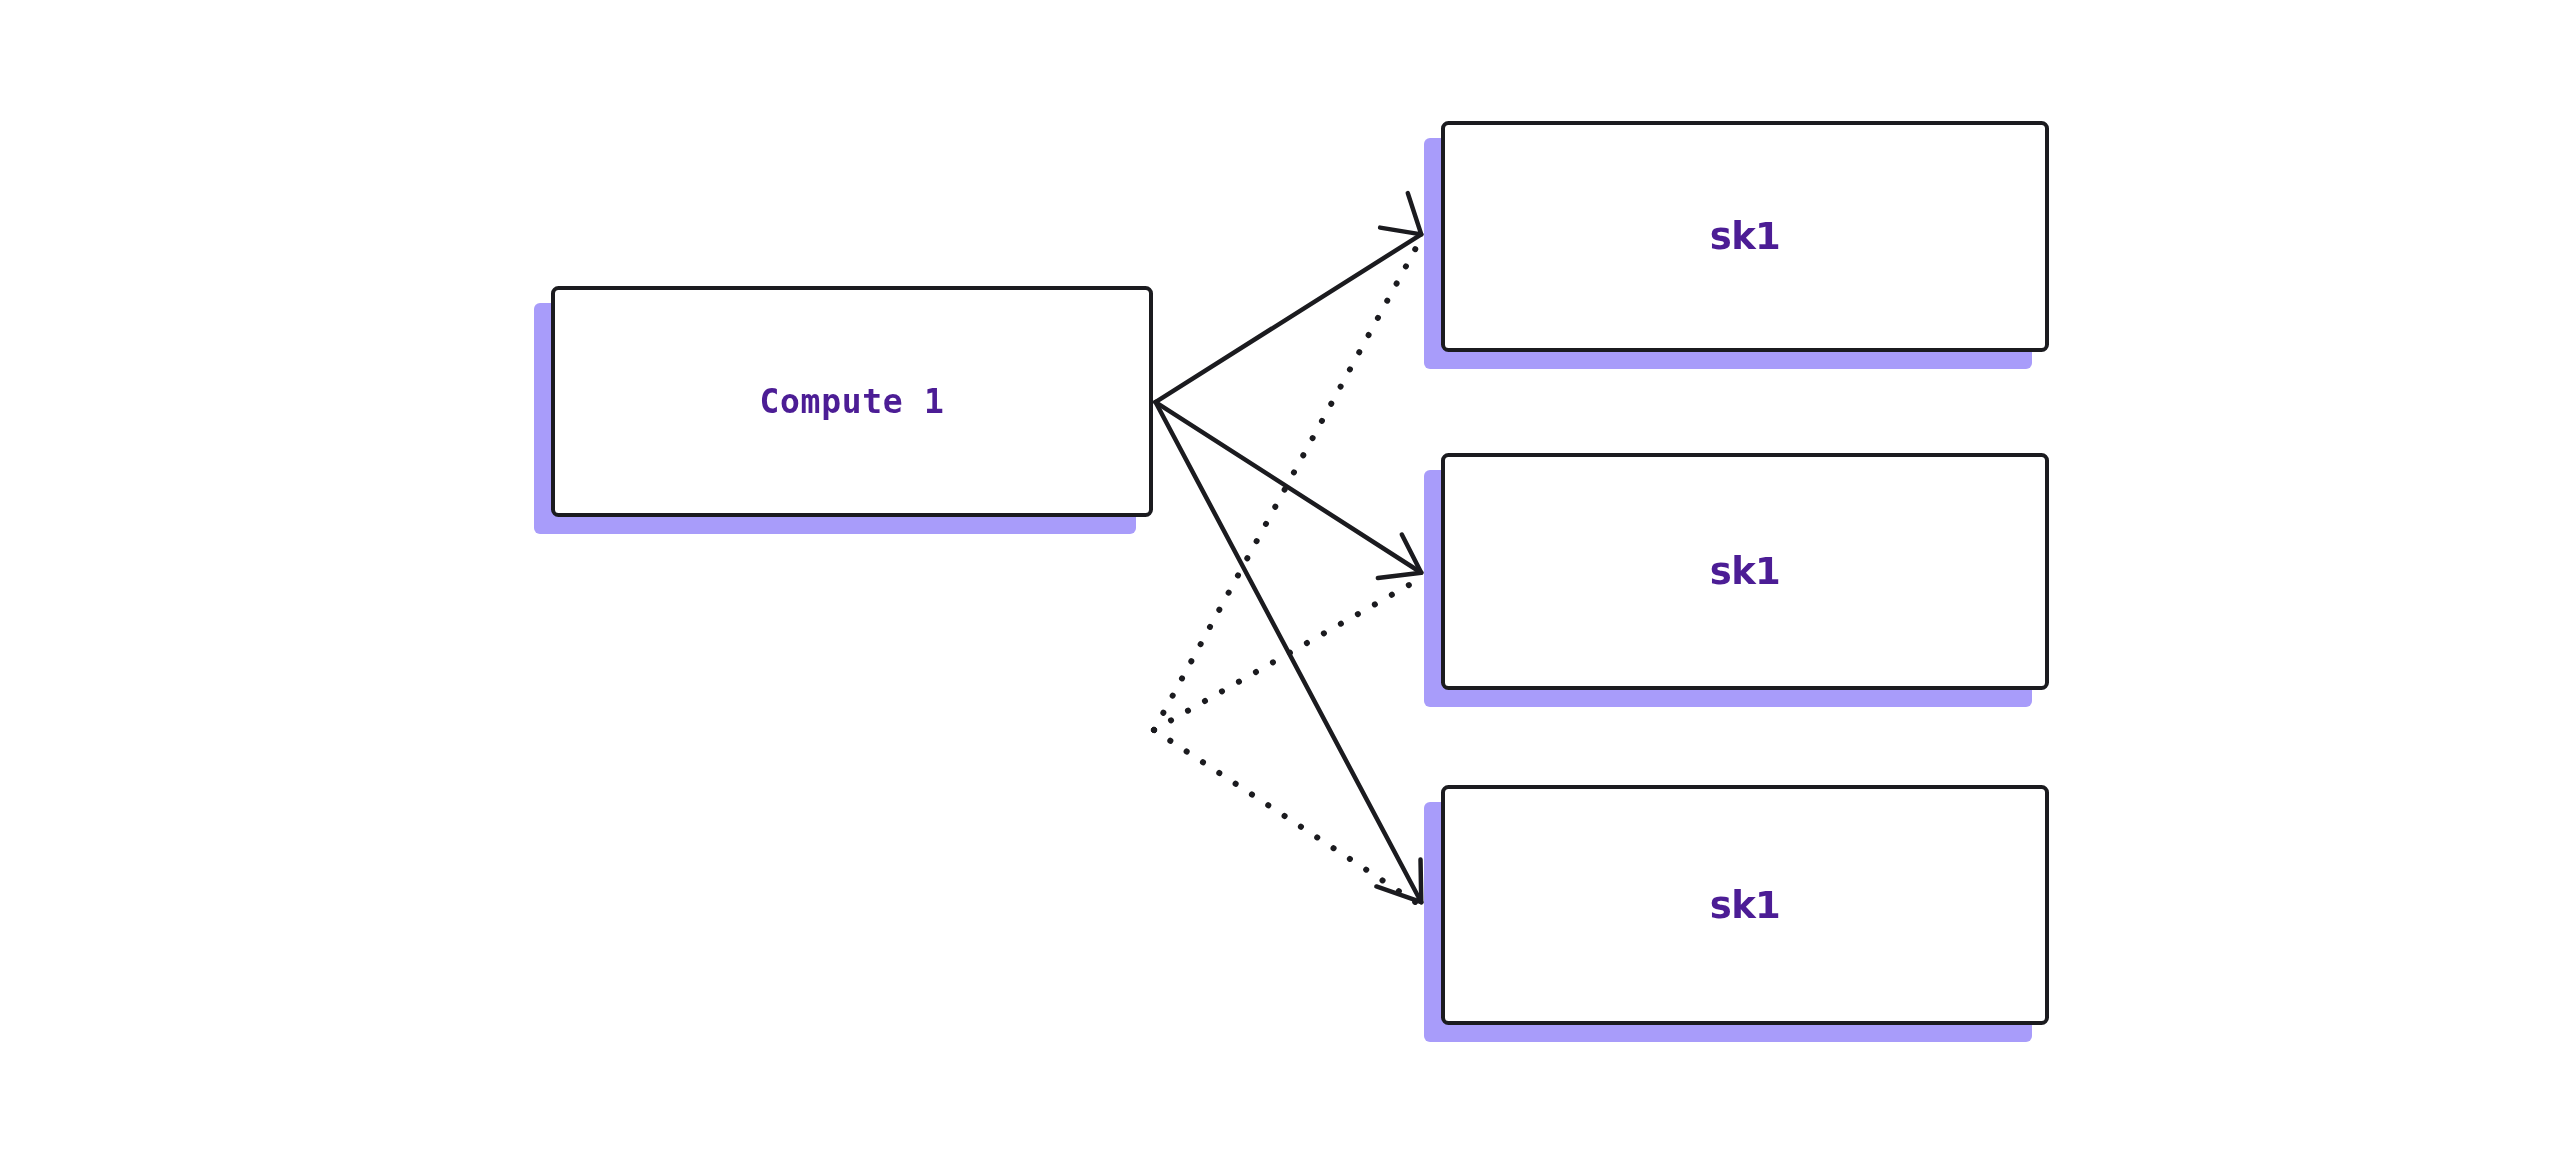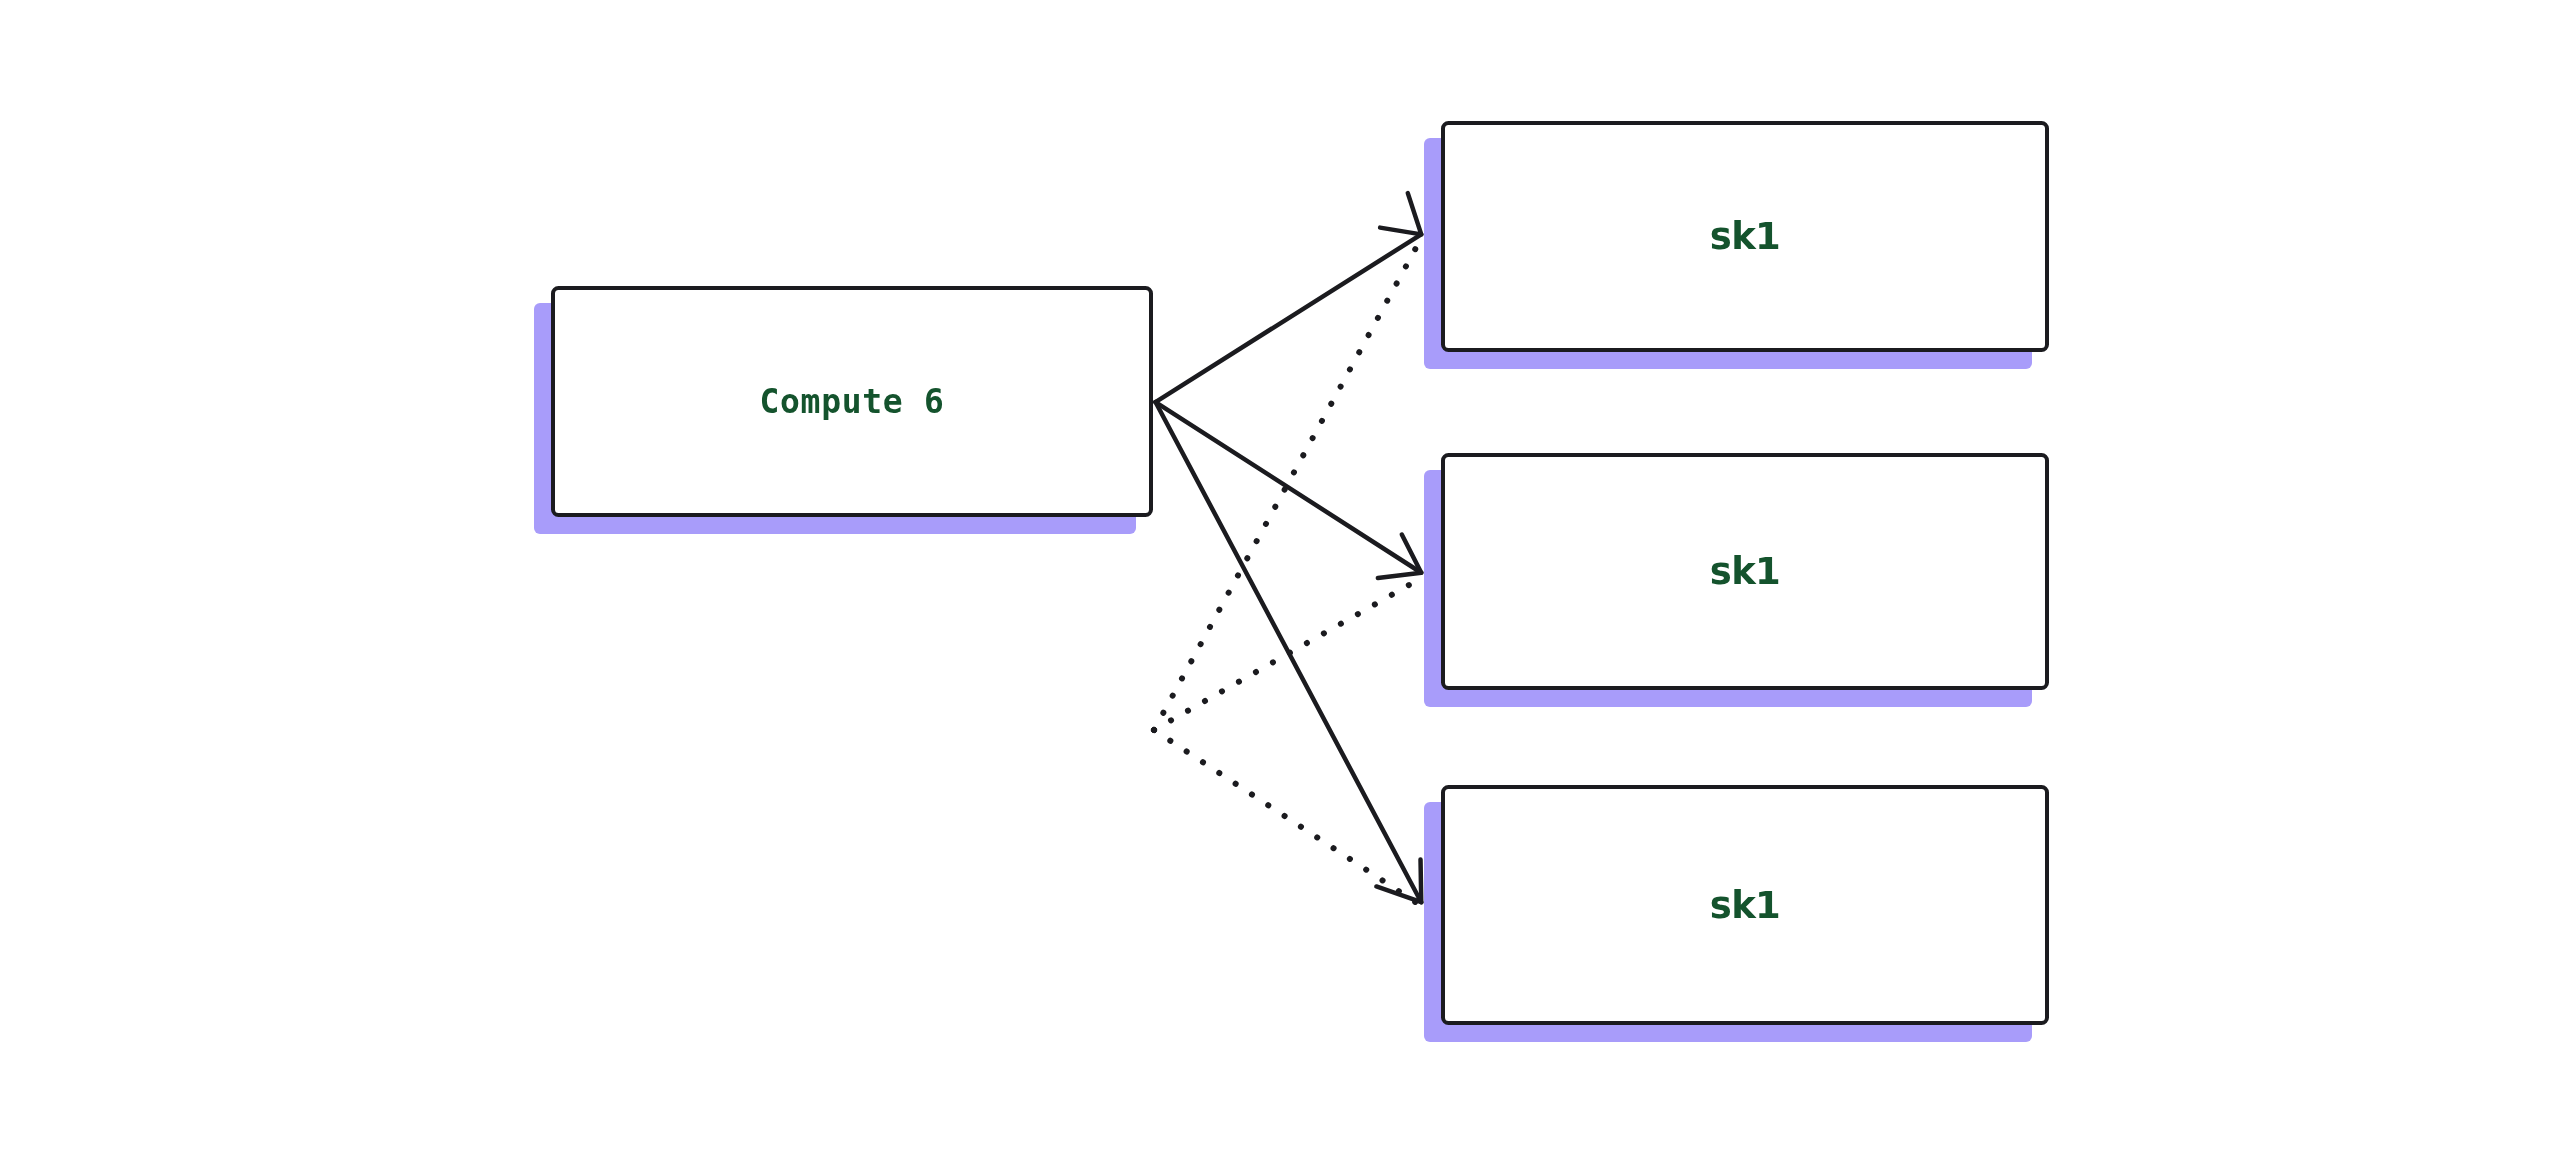--- a/index.html
+++ b/index.html
@@ -54,21 +54,21 @@
     background: #ffffff;
     border: 4.5px solid #1b1b1f;
     border-radius: 7.5px;
     box-sizing: border-box;
     display: flex;
     align-items: center;
     justify-content: center;
     z-index: 2;
   }
   .node-label {
-    color: #14532d;
+    color: #4c1d95;
     text-align: center;
     white-space: pre;
     line-height: 1;
     user-select: none;
   }
   .label-mono {
     font-family: "DejaVu Sans Mono", "Liberation Mono", monospace;
     font-weight: bold;
     font-size: 33px;
     letter-spacing: 0.7px;
@@ -124,21 +124,21 @@
     <line class="edge-dotted" x1="1541" y1="975" x2="1898" y2="1210"></line>
 
     <polyline class="arrow-head" points="1843,304 1898,313 1880,258"></polyline>
     <polyline class="arrow-head" points="1840,772 1898,765 1872,714"></polyline>
     <polyline class="arrow-head" points="1838,1184 1898,1205 1897,1148"></polyline>
   </svg>
 
   <div class="node" id="node-compute-1">
     <div class="node-shadow"></div>
     <div class="node-box">
-      <span class="node-label label-mono">Compute 6</span>
+      <span class="node-label label-mono">Compute 1</span>
     </div>
   </div>
 
 
   <div class="node" id="node-sk1-1">
     <div class="node-shadow"></div>
     <div class="node-box">
       <span class="node-label label-sans">sk1</span>
     </div>
   </div>

